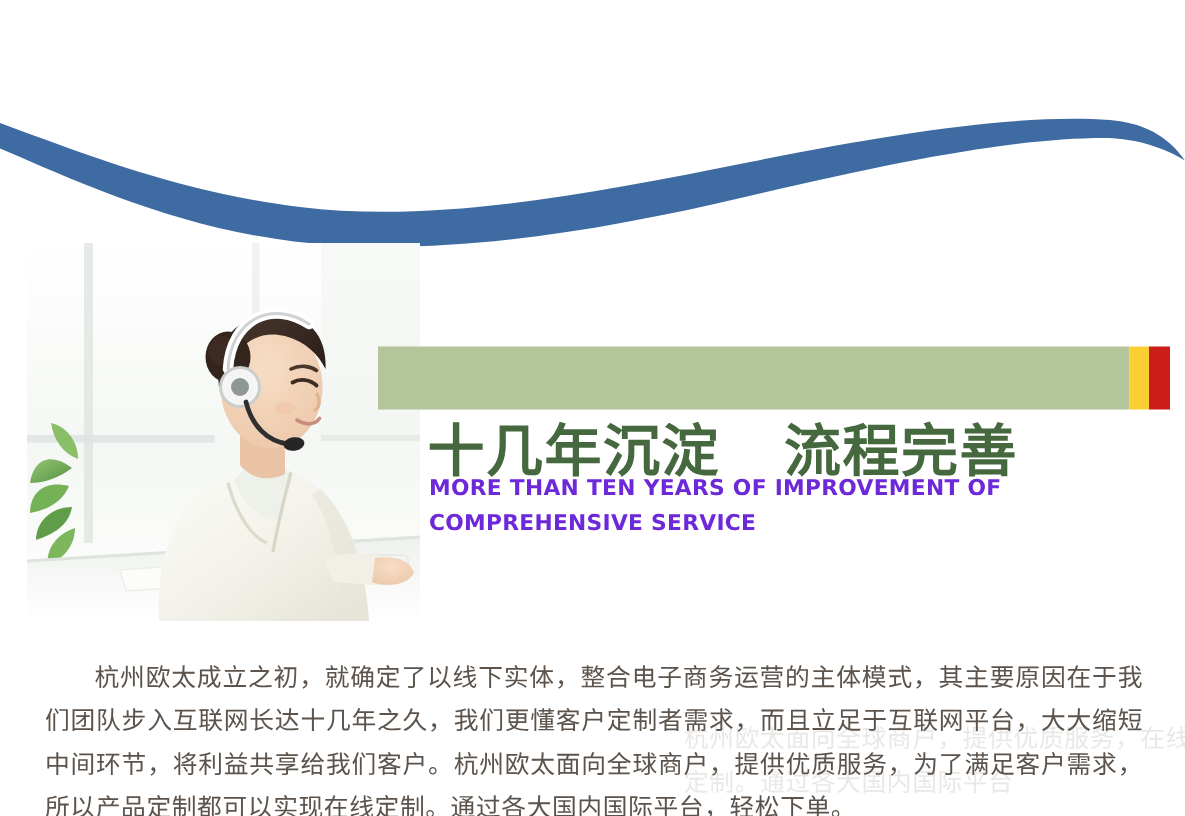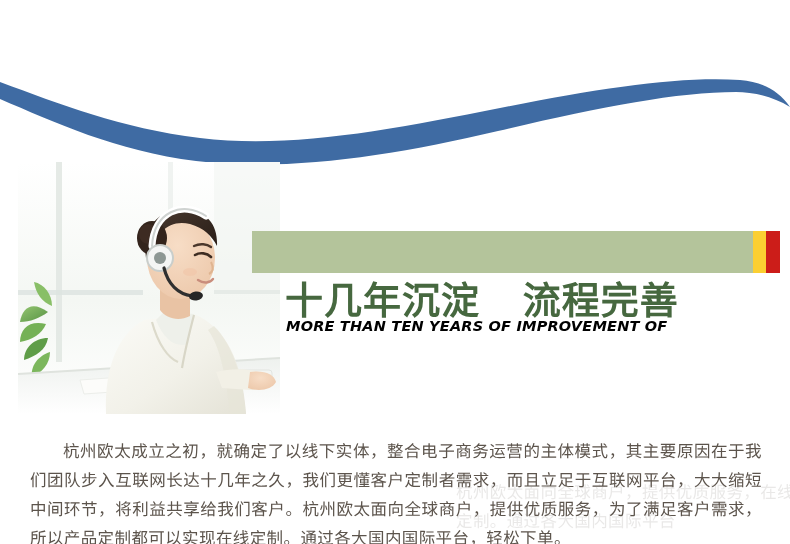--- a/index.html
+++ b/index.html
@@ -82,26 +82,25 @@
     white-space: pre;
   }
   .headline .hl-line { display: block; }
 
   
   .subtitle {
     position: absolute;
     left: 286px;
     top: 315px;
     width: 420px;
-    color: #000000;
+    color: #6d28d9;
     font-size: 14.5px;
     font-weight: bold;
     line-height: 23px;
     letter-spacing: 0.2px;
-    font-style: italic;
   }
   .subtitle .sub-line { display: block; }
 
   
   .body-copy {
     position: absolute;
     left: 30px;
     top: 420px;
     width: 732px;
     color: #5c544c;
@@ -261,19 +260,20 @@
   <div class="headline-band"></div>
   <div class="accent-yellow"></div>
   <div class="accent-red"></div>
 
   <div class="headline">
     <span class="hl-line">十几年沉淀   流程完善</span>
   </div>
 
   <div class="subtitle">
     <span class="sub-line">MORE THAN TEN YEARS OF IMPROVEMENT OF</span>
+    <span class="sub-line">COMPREHENSIVE SERVICE</span>
   </div>
 
   <p class="body-copy">杭州欧太成立之初，就确定了以线下实体，整合电子商务运营的主体模式，其主要原因在于我们团队步入互联网长达十几年之久，我们更懂客户定制者需求，而且立足于互联网平台，大大缩短中间环节，将利益共享给我们客户。杭州欧太面向全球商户，提供优质服务，为了满足客户需求，所以产品定制都可以实现在线定制。通过各大国内国际平台，轻松下单。</p>
 
   <div class="watermark">杭州欧太面向全球商户，提供优质服务，在线定制。通过各大国内国际平台</div>
 
 </div>
 
 </body></html>

